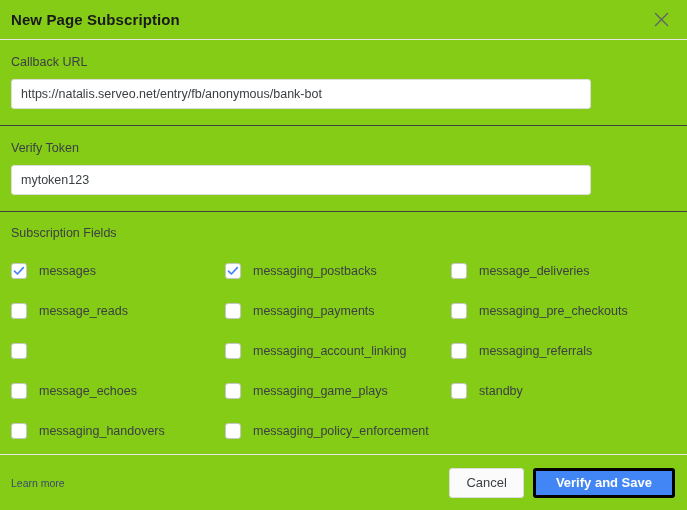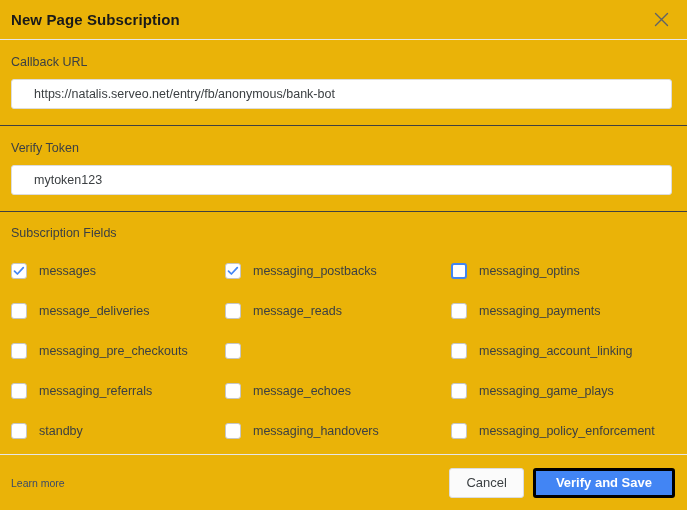--- a/index.html
+++ b/index.html
@@ -11,21 +11,21 @@
     height: 510px;
     background: #ffffff;
     font-family: "Liberation Sans", sans-serif;
     color: #202124;
     overflow: hidden;
   }
   .dialog {
     width: 687px;
     height: 510px;
     position: relative;
-    background: #eab308;
+    background: #84cc16;
     display: flex;
     flex-direction: column;
   }
   
   .dlg-header {
     height: 40px;
     min-height: 40px;
     border-bottom: 1px solid #e6e6e6;
     display: flex;
     align-items: center;
@@ -58,26 +58,26 @@
     border-bottom: 1px solid #404040;
   }
   .field-label {
     font-size: 12.5px;
     color: #3c4043;
     margin-bottom: 9px;
     line-height: 15px;
   }
   .text-input {
     display: block;
-    width: 661px;
+    width: 580px;
     height: 30px;
     box-sizing: border-box;
     border: 1px solid #dcdcdc;
     border-radius: 3px;
-    padding: 0 22px;
+    padding: 0 9px;
     font-family: "Liberation Sans", sans-serif;
     font-size: 12.5px;
     color: #3c4043;
     background: #fff;
     outline: none;
   }
   .text-input::placeholder { color: #9aa0a6; }
 
   
   .fields-section {
@@ -212,24 +212,20 @@
         </div>
         <div class="check-item">
           <span class="cbox checked">
             <svg class="tick" width="12" height="12" viewBox="0 0 12 12" aria-hidden="true">
               <path d="M1.5 6.2 L4.4 9 L10.3 2.6" stroke="#4285f4" stroke-width="1.7" fill="none" stroke-linecap="round" stroke-linejoin="round"></path>
             </svg>
           </span>
           <span class="check-label">messaging_postbacks</span>
         </div>
         <div class="check-item">
-          <span class="cbox focused"></span>
-          <span class="check-label">messaging_optins</span>
-        </div>
-        <div class="check-item">
           <span class="cbox"></span>
           <span class="check-label">message_deliveries</span>
         </div>
         <div class="check-item">
           <span class="cbox"></span>
           <span class="check-label">message_reads</span>
         </div>
         <div class="check-item">
           <span class="cbox"></span>
           <span class="check-label">messaging_payments</span>

